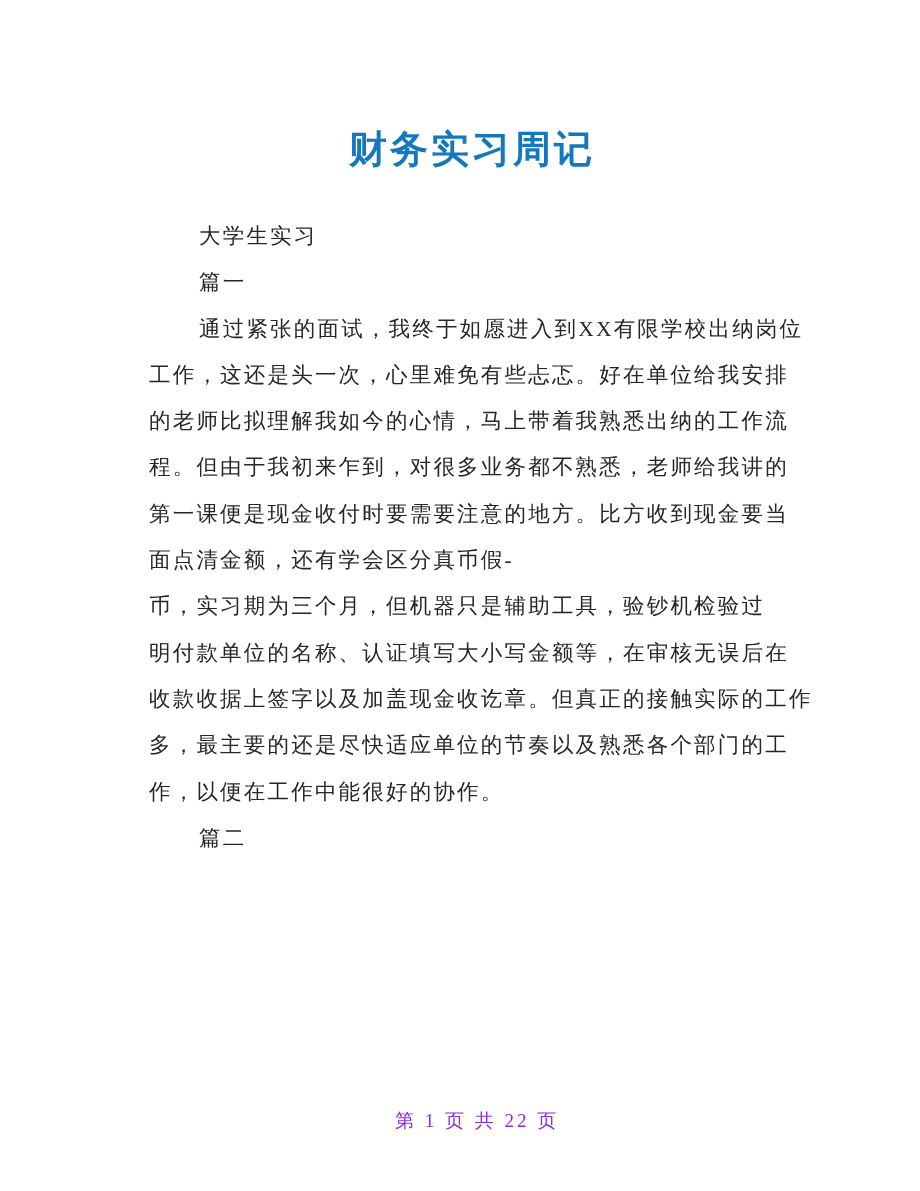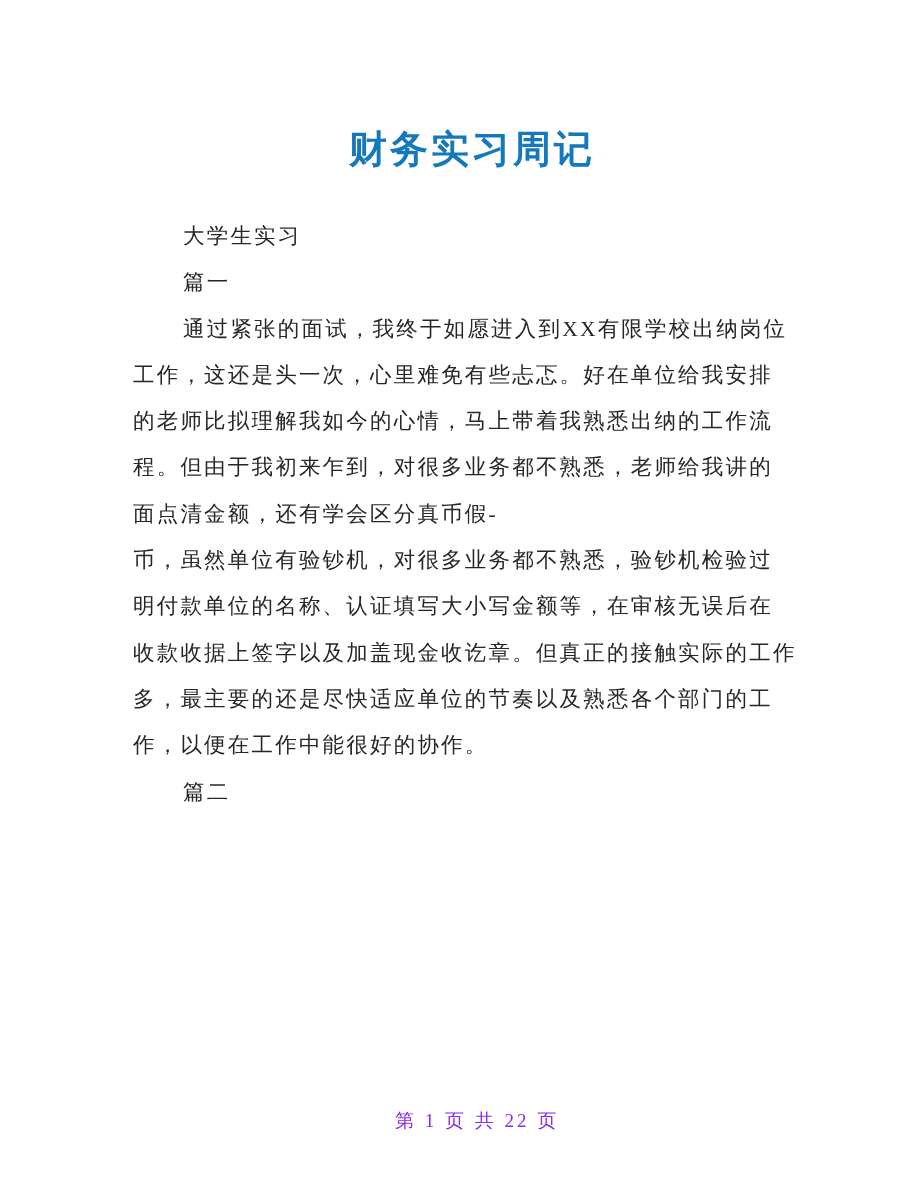--- a/index.html
+++ b/index.html
@@ -34,20 +34,21 @@
     left: 133px;
     width: 660px;
   }
   .doc-line {
     height: 46.3px;
     line-height: 46.3px;
     font-size: 21.5px;
     letter-spacing: 2.2px;
     color: var(--body-color, #262626);
     white-space: nowrap;
+    margin-left: 16px;
   }
   .doc-line.indent {
     padding-left: 50px;
   }
   .doc-footer {
     position: absolute;
     top: 1108px;
     left: 0;
     width: 100%;
     text-align: center;
@@ -64,22 +65,23 @@
   <h1 class="doc-title">财务实习周记</h1>
 
   <div class="doc-body">
 
   <div class="doc-line indent">大学生实习</div>
       <div class="doc-line indent">篇一</div>
       <div class="doc-line indent">通过紧张的面试，我终于如愿进入到XX有限学校出纳岗位</div>
       <div class="doc-line">工作，这还是头一次，心里难免有些忐忑。好在单位给我安排</div>
       <div class="doc-line">的老师比拟理解我如今的心情，马上带着我熟悉出纳的工作流</div>
       <div class="doc-line">程。但由于我初来乍到，对很多业务都不熟悉，老师给我讲的</div>
+      <div class="doc-line">第一课便是现金收付时要需要注意的地方。比方收到现金要当</div>
       <div class="doc-line">面点清金额，还有学会区分真币假-</div>
-      <div class="doc-line">币，虽然单位有验钞机，对很多业务都不熟悉，验钞机检验过</div>
+      <div class="doc-line">币，实习期为三个月，但机器只是辅助工具，验钞机检验过</div>
       <div class="doc-line">明付款单位的名称、认证填写大小写金额等，在审核无误后在</div>
       <div class="doc-line">收款收据上签字以及加盖现金收讫章。但真正的接触实际的工作</div>
       <div class="doc-line">多，最主要的还是尽快适应单位的节奏以及熟悉各个部门的工</div>
       <div class="doc-line">作，以便在工作中能很好的协作。</div>
       <div class="doc-line indent">篇二</div>
     </div>
 
   <div class="doc-footer">第 1 页 共 22 页</div>
 </div>
 

